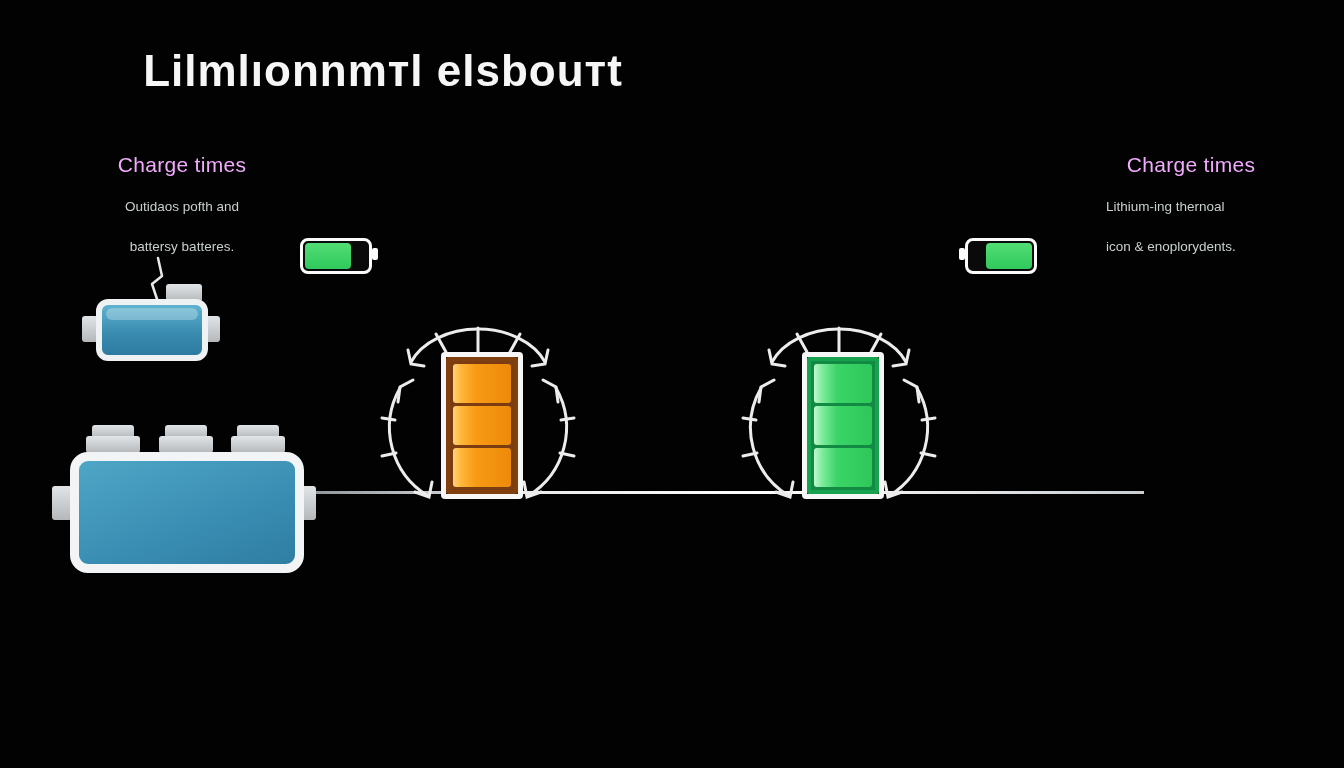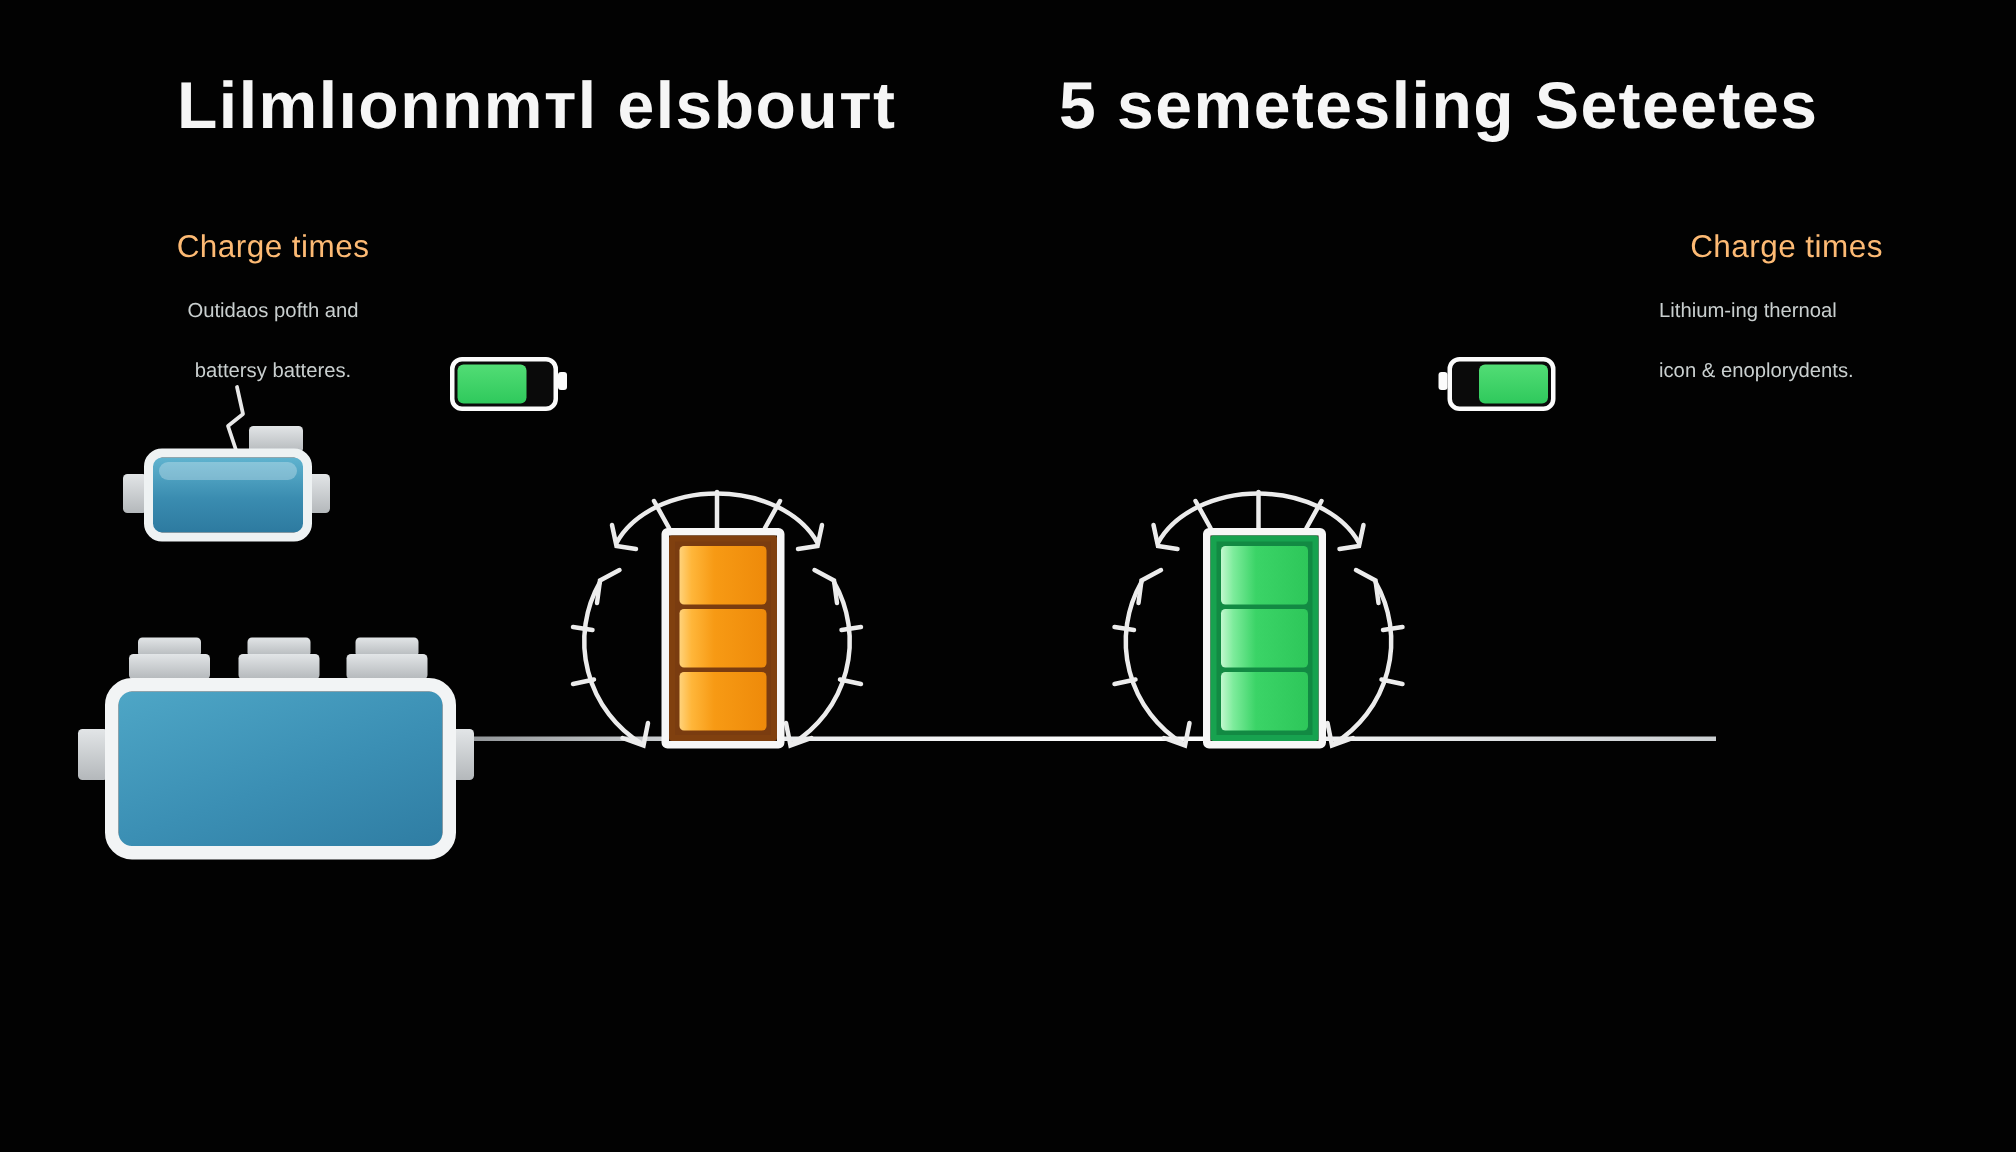--- a/index.html
+++ b/index.html
@@ -3,27 +3,27 @@
 <meta charset="utf-8">
 <style>
   html,body{margin:0;padding:0;background:#000;}
   .stage{
     position:relative;width:1344px;height:768px;background:#020202;overflow:hidden;
     font-family:"Liberation Sans",sans-serif;
   }
   .abs{position:absolute;}
 
   
-  .title{font-size:44px;font-weight:800;color:#f6f6f6;letter-spacing:1px;white-space:nowrap;}
+  .title{font-size:44px;font-weight:800;color:#f6f6f6;letter-spacing:1px;text-align:center;white-space:nowrap;}
   .title-left{left:118px;top:46px;width:530px;}
   .title-right{left:706px;top:46px;width:530px;}
 
   
   .charge-block{color:#c9cfcf;}
-  .charge-heading{font-size:21px;color:#fdba74;margin-bottom:7px;letter-spacing:.3px;}
+  .charge-heading{font-size:21px;color:#f0abfc;margin-bottom:7px;letter-spacing:.3px;}
   .charge-sub{font-size:13.5px;line-height:1.38;margin-top:21px;}
   .cb-left{left:92px;top:153px;width:180px;text-align:center;}
   .cb-right{left:1106px;top:153px;width:170px;}
   .cb-right .charge-heading{text-align:center;}
 
   
   .conn-line{left:306px;top:491px;width:838px;height:3px;z-index:2;
     background:linear-gradient(90deg,#8f9396,#e8eaec 25%,#ffffff 55%,#caced1 100%);}
 
   
@@ -67,21 +67,20 @@
   .arcs{width:200px;height:210px;z-index:2;}
   .arcs-orange{left:378px;top:310px;}
   .arcs-green{left:739px;top:310px;}
 </style>
 </head>
 <body>
 
 <div class="stage">
 
   <div class="abs title title-left">Lilmlıonnmтl elsbouтt</div>
-  <div class="abs title title-right">5 semetesling Seteetes</div>
 
   <div class="abs charge-block cb-left">
     <div class="charge-heading">Charge times</div>
     <div class="charge-sub">Outidaos pofth and</div>
     <div class="charge-sub">battersy batteres.</div>
   </div>
 
   <div class="abs charge-block cb-right">
     <div class="charge-heading">Charge times</div>
     <div class="charge-sub">Lithium-ing thernoal</div>

